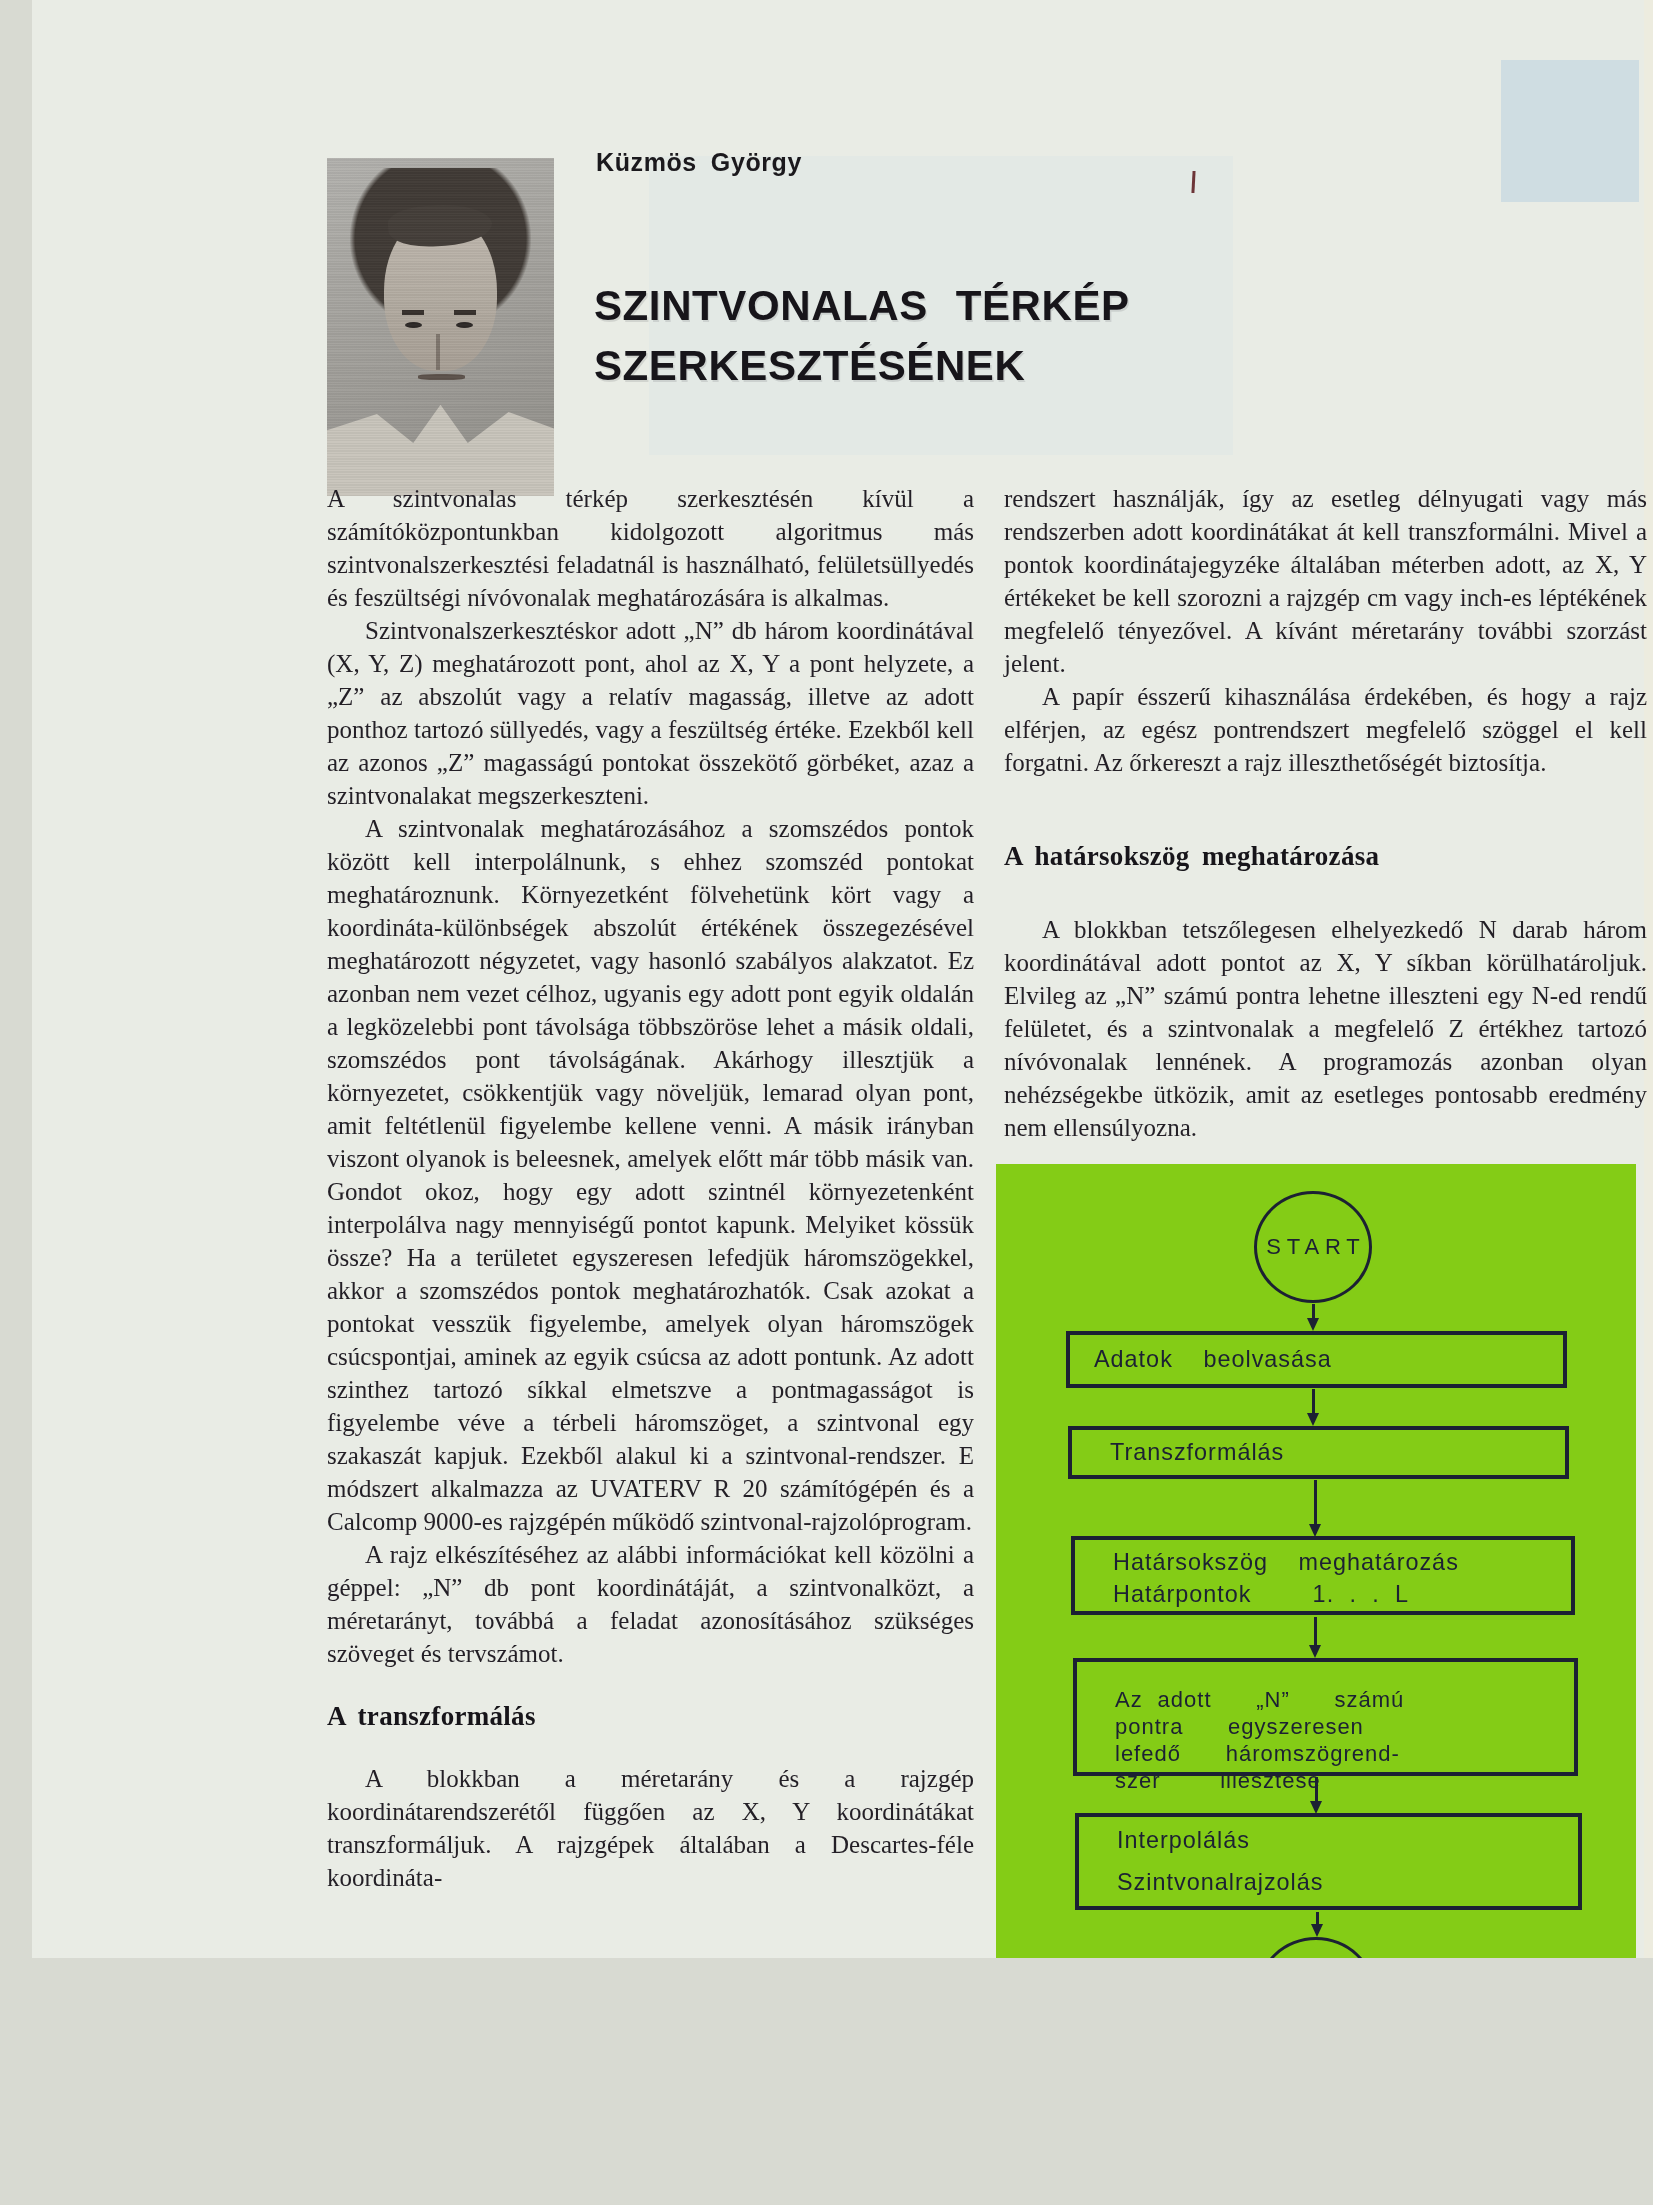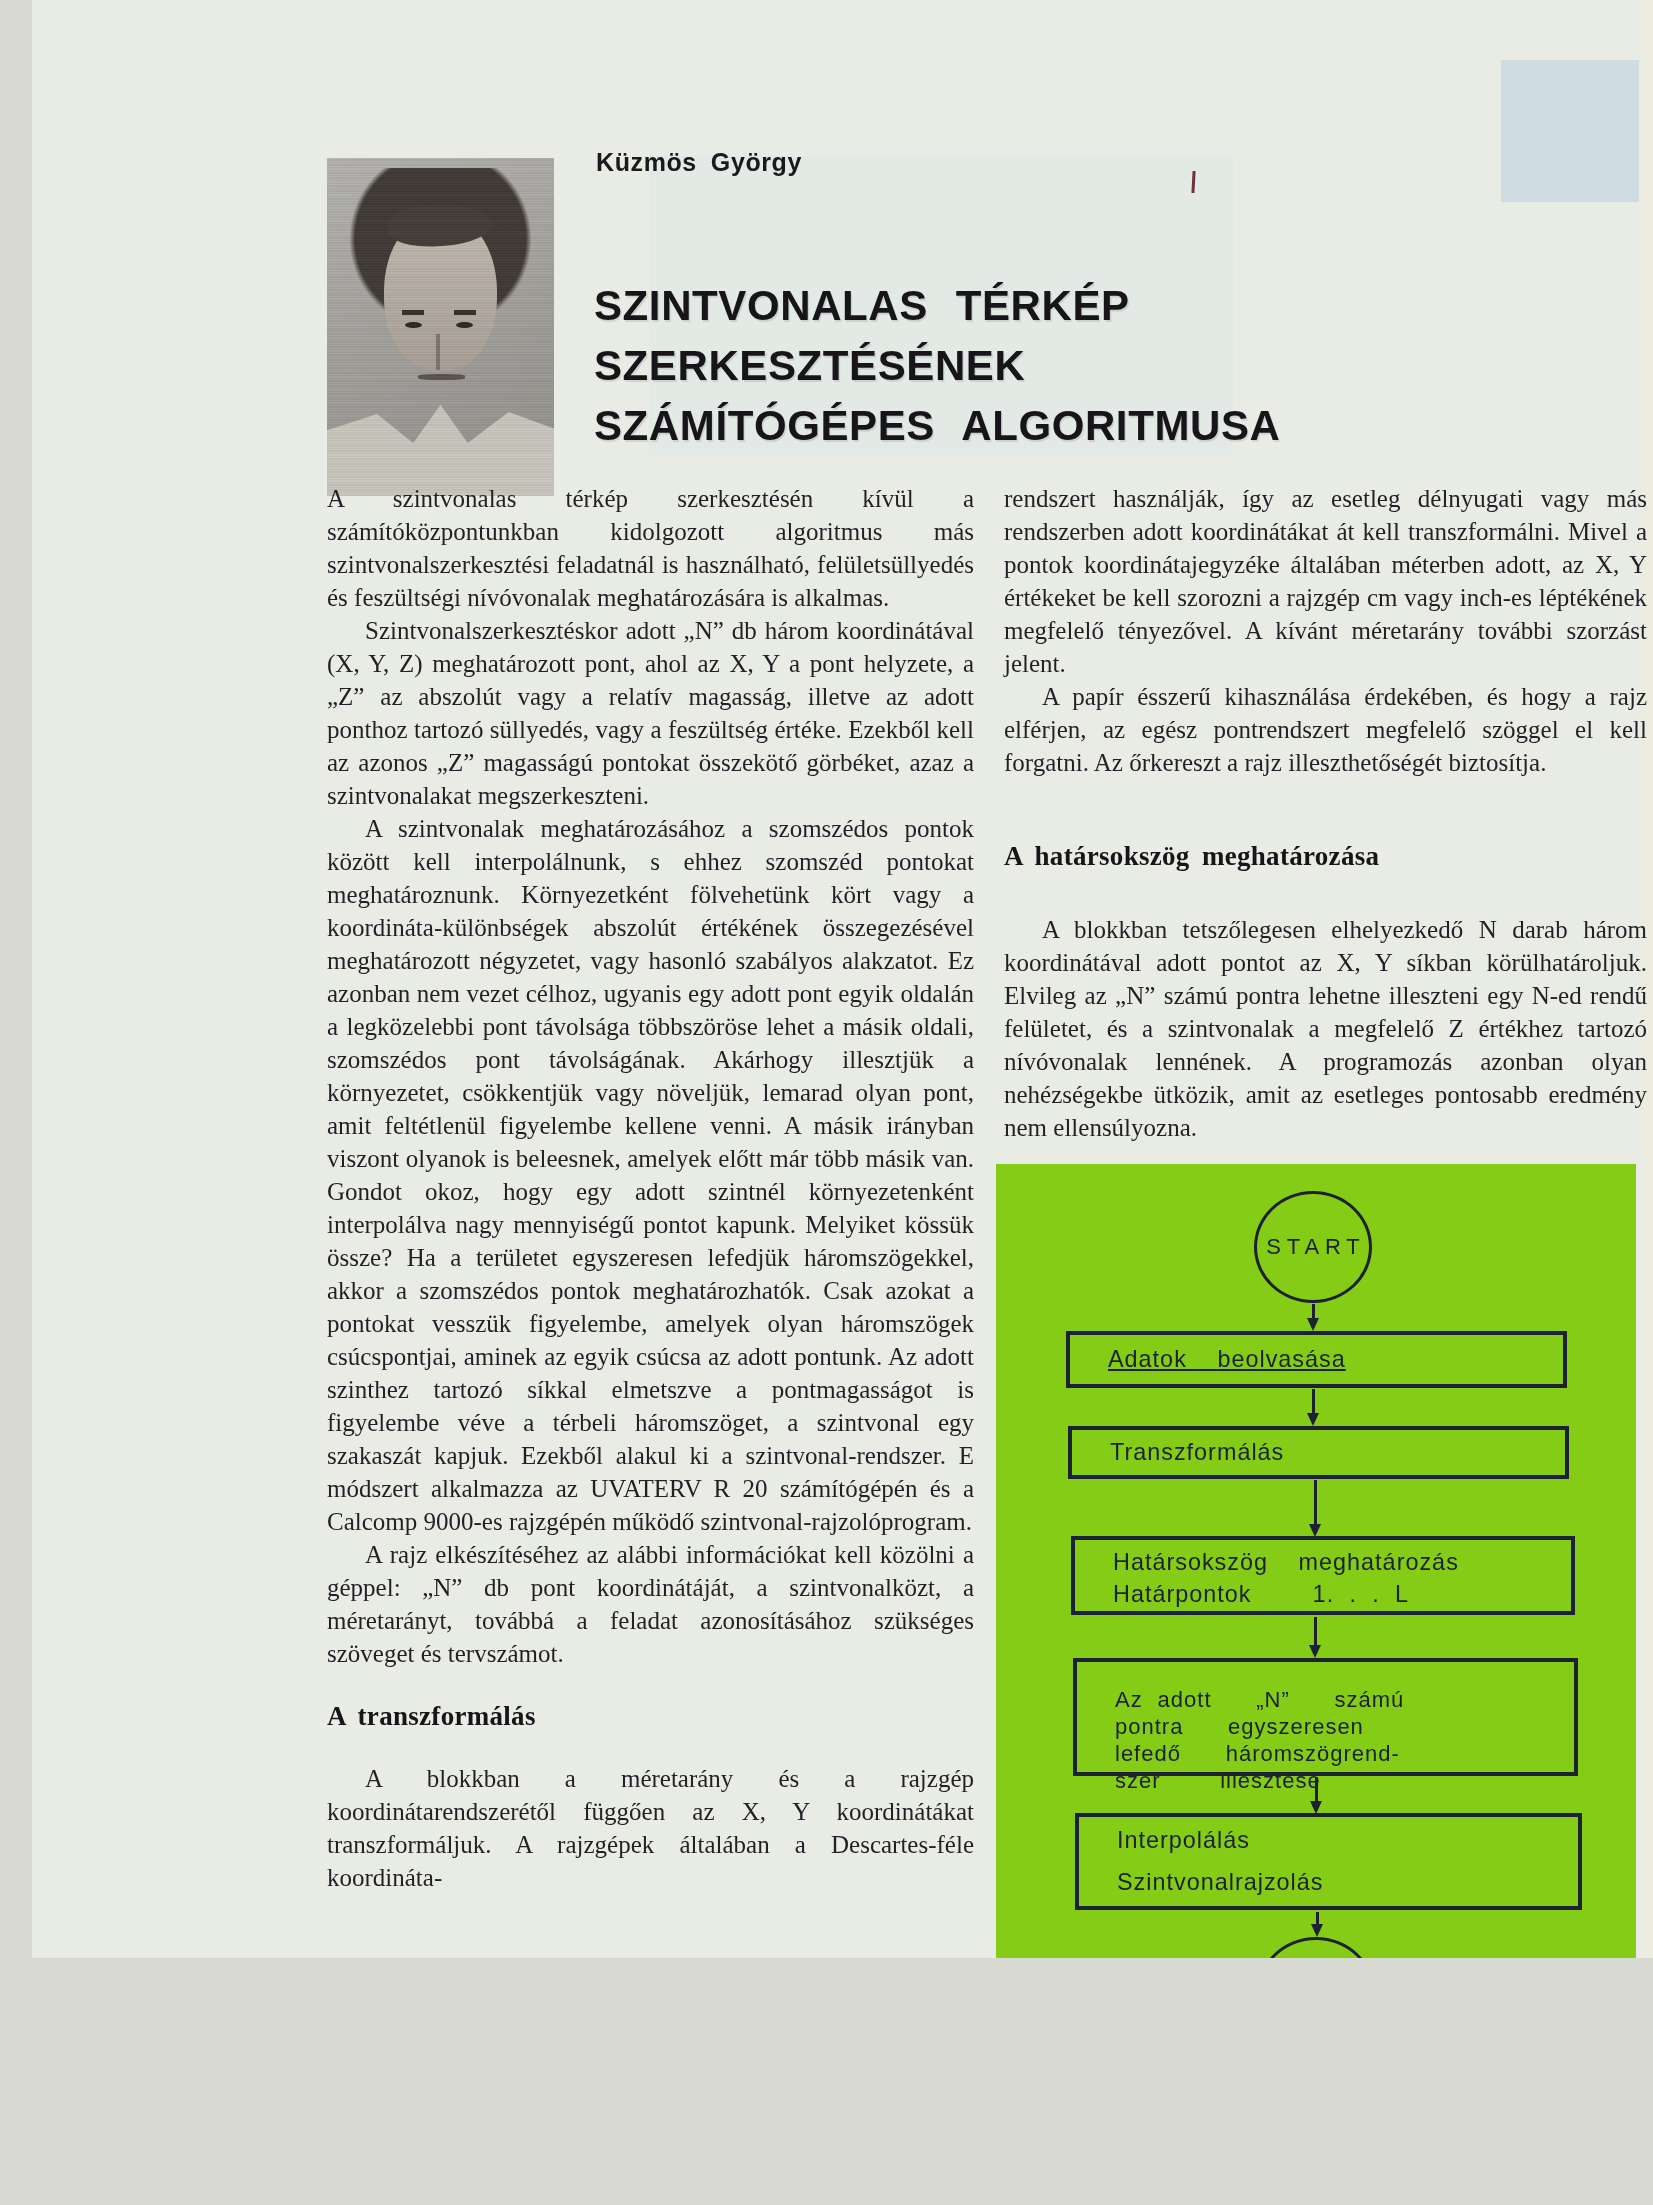--- a/index.html
+++ b/index.html
@@ -88,21 +88,21 @@
   .fl-box{font-size:23.4px;letter-spacing:1px;word-spacing:7.8px;}
   .fl-box .bl{white-space:pre;}
   .fl-arrow{position:absolute;width:2.6px;background:#1c2133;}
   .fl-arrow::after{
     content:'';position:absolute;left:-5.2px;bottom:-11.7px;
     border-left:6.5px solid transparent;border-right:6.5px solid transparent;
     border-top:13px solid #1c2133;
   }
   #fl-start{left:258px;top:27px;width:118px;height:112px;}
   #fl-a1{left:316px;top:140px;height:15.6px;}
-  #fl-box1{left:70px;top:167px;width:501px;height:57px;line-height:49px;padding-left:38px;text-decoration:underline;}
+  #fl-box1{left:70px;top:167px;width:501px;height:57px;line-height:49px;padding-left:24px;}
   #fl-a2{left:316px;top:225px;height:25px;}
   #fl-box2{left:72px;top:262px;width:501px;height:53px;line-height:45px;padding-left:38px;}
   #fl-a3{left:318px;top:316px;height:45px;}
   #fl-box3{left:75px;top:372px;width:504px;height:79px;line-height:32px;padding:5.8px 0 0 38px;}
   #fl-a4{left:318px;top:453px;height:29px;}
   #fl-box4{left:77px;top:494px;width:505px;height:118px;font-size:22px;line-height:27px;padding:24px 0 0 38px;}
   #fl-a5{left:319px;top:613px;height:25px;}
   #fl-box5{left:79px;top:649px;width:507px;height:97px;line-height:31px;padding:7.8px 0 0 38px;}
   #fl-box5 .bl2{margin-top:11.7px;}
   #fl-a6{left:320px;top:748px;height:13px;}
@@ -129,21 +129,20 @@
     <div class="nose"></div>
     <div class="mouth"></div>
     <div class="shirt"></div>
     <div class="grain"></div>
   </div>
 
   <div id="author-name">Küzmös György</div>
   <div id="title">
     <div>SZINTVONALAS TÉRKÉP</div>
     <div>SZERKESZTÉSÉNEK</div>
-    <div>SZÁMÍTÓGÉPES ALGORITMUSA</div>
   </div>
 
   <div class="col" id="col-left">
     <p>A szintvonalas térkép szerkesztésén kívül a számítóközpontunkban kidolgozott algoritmus más szintvonalszerkesztési feladatnál is használható, felületsüllyedés és feszültségi nívóvonalak meghatározására is alkalmas.</p>
     <p class="ind">Szintvonalszerkesztéskor adott „N” db három koordinátával (X, Y, Z) meghatározott pont, ahol az X, Y a pont helyzete, a „Z” az abszolút vagy a relatív magasság, illetve az adott ponthoz tartozó süllyedés, vagy a feszültség értéke. Ezekből kell az azonos „Z” magasságú pontokat összekötő görbéket, azaz a szintvonalakat megszerkeszteni.</p>
     <p class="ind">A szintvonalak meghatározásához a szomszédos pontok között kell interpolálnunk, s ehhez szomszéd pontokat meghatároznunk. Környezetként fölvehetünk kört vagy a koordináta-különbségek abszolút értékének összegezésével meghatározott négyzetet, vagy hasonló szabályos alakzatot. Ez azonban nem vezet célhoz, ugyanis egy adott pont egyik oldalán a legközelebbi pont távolsága többszöröse lehet a másik oldali, szomszédos pont távolságának. Akárhogy illesztjük a környezetet, csökkentjük vagy növeljük, lemarad olyan pont, amit feltétlenül figyelembe kellene venni. A másik irányban viszont olyanok is beleesnek, amelyek előtt már több másik van. Gondot okoz, hogy egy adott szintnél környezetenként interpolálva nagy mennyiségű pontot kapunk. Melyiket kössük össze? Ha a területet egyszeresen lefedjük háromszögekkel, akkor a szomszédos pontok meghatározhatók. Csak azokat a pontokat vesszük figyelembe, amelyek olyan háromszögek csúcspontjai, aminek az egyik csúcsa az adott pontunk. Az adott szinthez tartozó síkkal elmetszve a pontmagasságot is figyelembe véve a térbeli háromszöget, a szintvonal egy szakaszát kapjuk. Ezekből alakul ki a szintvonal-rendszer. E módszert alkalmazza az UVATERV R 20 számítógépén és a Calcomp 9000-es rajzgépén működő szintvonal-rajzolóprogram.</p>
     <p class="ind">A rajz elkészítéséhez az alábbi információkat kell közölni a géppel: „N” db pont koordinátáját, a szintvonalközt, a méretarányt, továbbá a feladat azonosításához szükséges szöveget és tervszámot.</p>
     <div class="sec-head">A transzformálás</div>
     <p class="ind">A blokkban a méretarány és a rajzgép koordinátarendszerétől függően az X, Y koordinátákat transzformáljuk. A rajzgépek általában a Descartes-féle koordináta-</p>
   </div>

